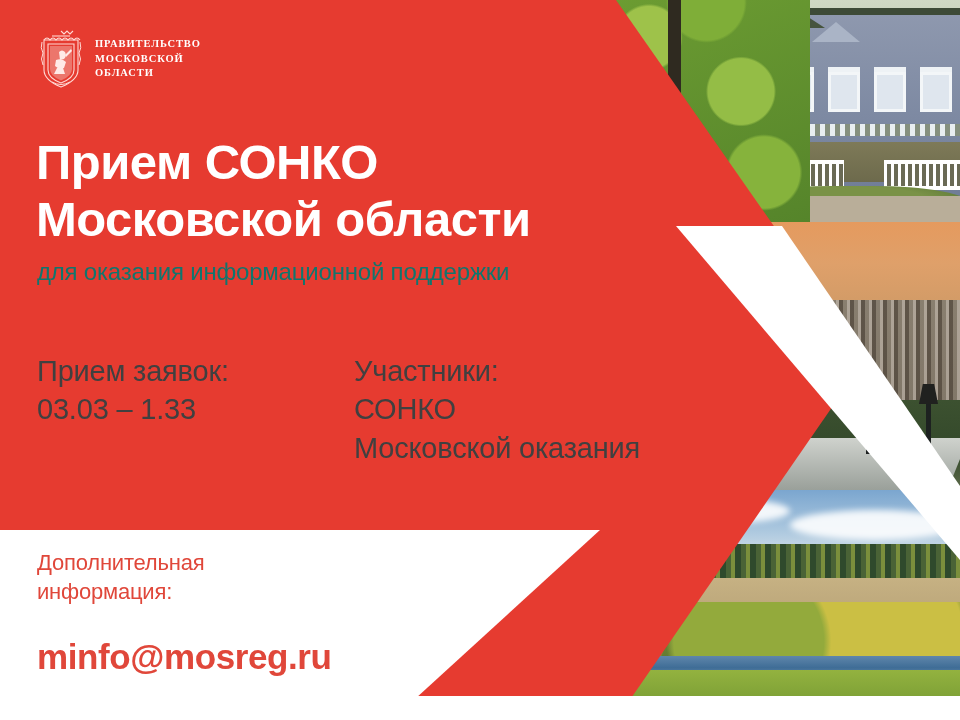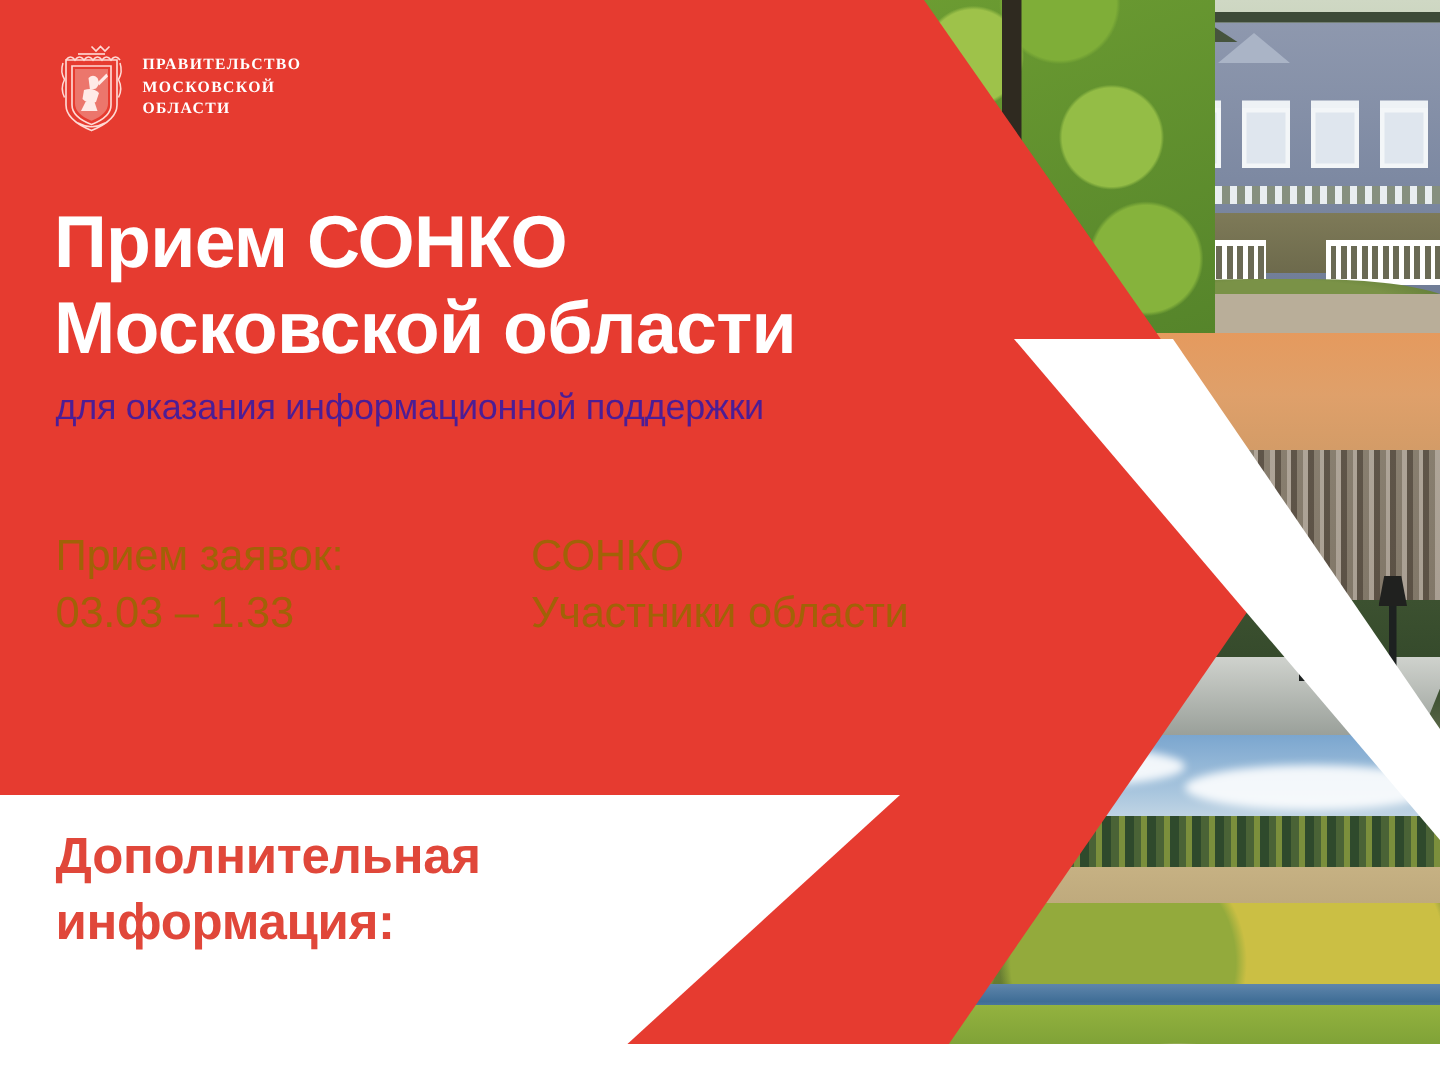--- a/index.html
+++ b/index.html
@@ -276,47 +276,47 @@
     font-size: 49px;
     font-weight: bold;
     line-height: 1.16;
     letter-spacing: -0.5px;
     white-space: pre-line;
   }
 
   .subhead {
     position: absolute;
     left: 37px; top: 257px;
-    color: #4c1d95;
+    color: #0f766e;
     font-size: 24px;
     font-weight: normal;
     line-height: 1.25;
     letter-spacing: -0.2px;
   }
 
   .info-col {
     position: absolute;
-    color: #a16207;
+    color: #404040;
     font-size: 29px;
     font-weight: normal;
     line-height: 1.32;
     letter-spacing: -0.2px;
   }
   .info-col .col-label { display: block; }
   .info-col .col-value { display: block; white-space: pre-line; }
 
   .col-dates { left: 37px; top: 352px; }
   .col-parts { left: 354px; top: 352px; }
 
   .footer-label {
     position: absolute;
     left: 37px; top: 549px;
     color: #e0473a;
-    font-size: 34px;
-    font-weight: bold;
+    font-size: 22px;
+    font-weight: normal;
     line-height: 1.3;
     letter-spacing: -0.2px;
     white-space: pre-line;
   }
 
   .footer-email {
     position: absolute;
     left: 37px; top: 637px;
     color: #e0473a;
     font-size: 35px;
@@ -431,23 +431,25 @@
 Московской области</div>
 
     <div class="subhead">для оказания информационной поддержки</div>
 
     <div class="info-col col-dates">
       <span class="col-label">Прием заявок:</span>
       <span class="col-value">03.03 – 1.33</span>
     </div>
 
     <div class="info-col col-parts">
+      <span class="col-label">Участники:</span>
       <span class="col-value">СОНКО
-Участники области</span>
+Московской оказания</span>
     </div>
 
     <div class="footer-label">Дополнительная
 информация:</div>
 
+    <div class="footer-email">minfo@mosreg.ru</div>
 
   </div>
 
 </div>
 
 </body></html>

